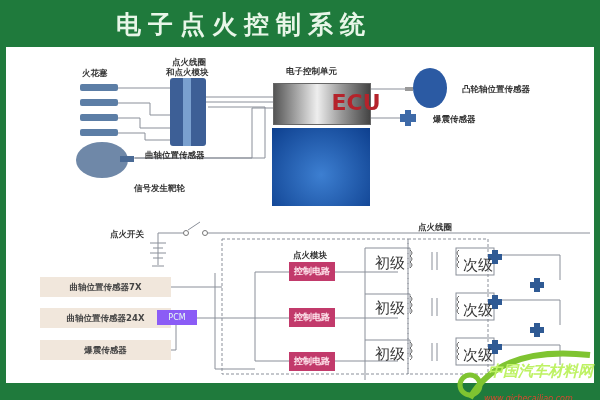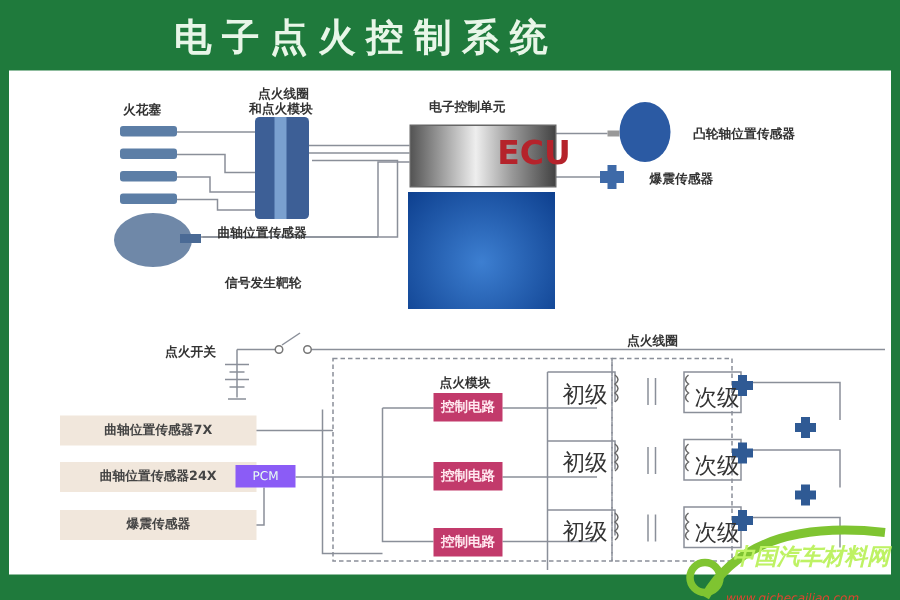--- a/index.html
+++ b/index.html
@@ -139,21 +139,21 @@
   </g>
 
   <path d="M470 398 Q500 345 590 355" stroke="#7fc431" stroke-width="6" fill="none"></path>
   <circle cx="470" cy="385" r="10" fill="none" stroke="#7fc431" stroke-width="5"></circle>
 </svg>
 
 <div class="lbl" style="left:82px;top:68px">火花塞</div>
 <div class="lbl" style="left:172px;top:57px">点火线圈</div>
 <div class="lbl" style="left:166px;top:67px">和点火模块</div>
 <div class="lbl" style="left:145px;top:150px">曲轴位置传感器</div>
-<div class="lbl" style="left:150px;top:183px">信号发生靶轮</div>
+<div class="lbl" style="left:134px;top:183px">信号发生靶轮</div>
 <div class="lbl" style="left:286px;top:66px">电子控制单元</div>
 <div class="ecu">
     <span>ECU</span>
   </div>
 <div class="board"></div>
 <div class="lbl" style="left:462px;top:84px">凸轮轴位置传感器</div>
 <div class="lbl" style="left:433px;top:114px">爆震传感器</div>
 
 <div class="lbl" style="left:110px;top:229px">点火开关</div>
 <div class="lbl" style="left:418px;top:222px">点火线圈</div>

